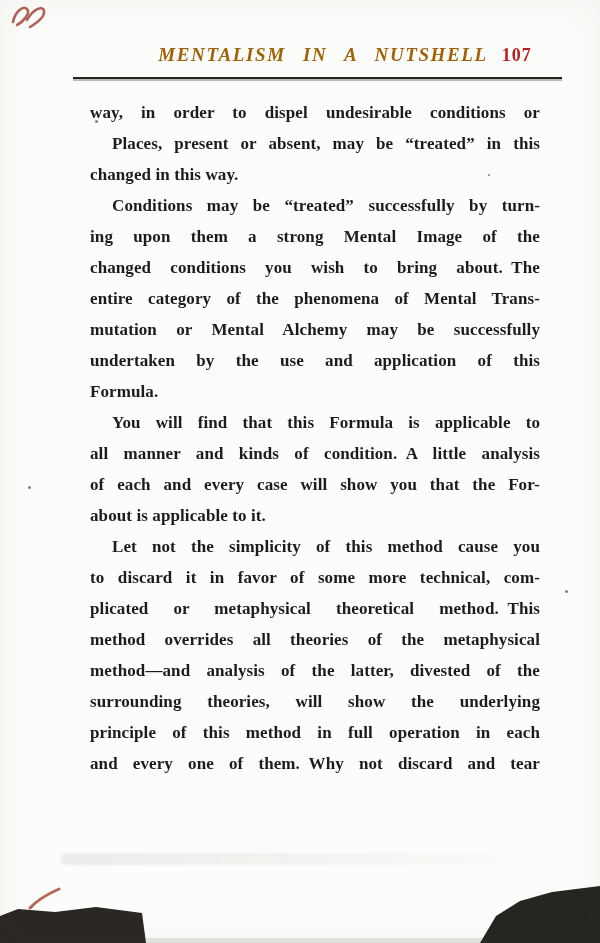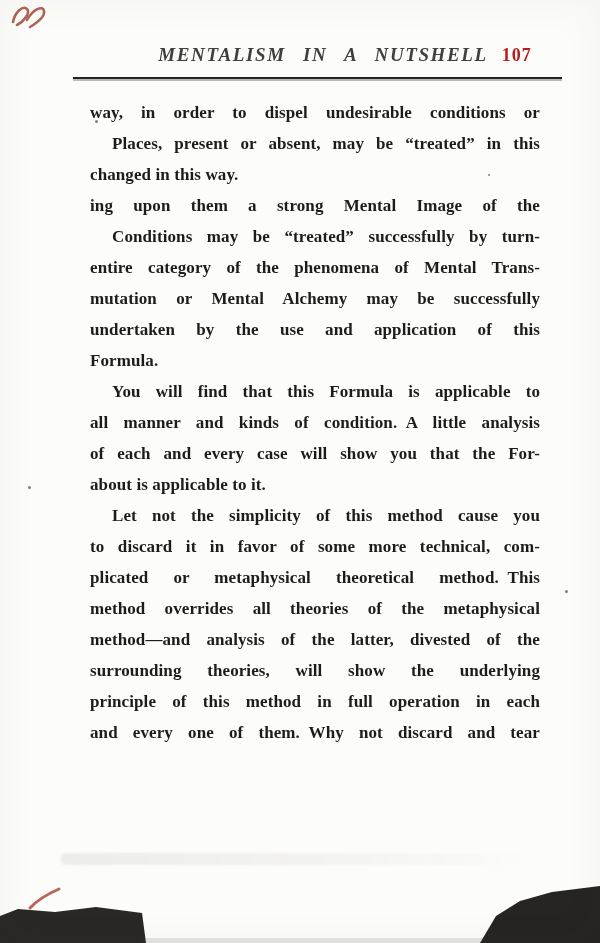--- a/index.html
+++ b/index.html
@@ -16,21 +16,21 @@
     content:"";position:absolute;inset:0;pointer-events:none;
     box-shadow:inset 0 0 38px rgba(60,55,48,0.05);
   }
   
   .running-head{
     position:absolute;top:44px;left:84px;right:20px;
     text-align:center;white-space:nowrap;
   }
   .running-head .title{
     font-style:italic;font-weight:700;font-size:19px;
-    letter-spacing:1.6px;word-spacing:11px;color:#404040;margin-left:26px;
+    letter-spacing:1.6px;word-spacing:11px;color:#a16207;margin-left:26px;
   }
   .running-head .folio{
     font-style:normal;font-weight:700;font-size:18px;
     letter-spacing:1px;margin-left:14px;color:#b91c1c;
   }
   .head-rule{
     position:absolute;top:77px;left:73px;width:489px;height:2px;
     background:#26231e;
     box-shadow:0 2px 0 rgba(38,35,30,0.30);
   }
@@ -62,22 +62,23 @@
   <div class="running-head">
     <span class="title">MENTALISM IN A NUTSHELL</span><span class="folio">107</span>
   </div>
   <div class="head-rule"></div>
 
   <div class="text-block">
     <div class="line">way, in order to dispel undesirable conditions or</div>
     <div class="line indent">Places, present or absent, may be “treated” in this</div>
     <div class="line end">changed in this way.</div>
 
+    <div class="line indent">Conditions may be “treated” successfully by turn-</div>
     <div class="line">ing upon them a strong Mental Image of the</div>
-    <div class="line indent">Conditions may be “treated” successfully by turn-</div>
+    <div class="line">changed conditions you wish to bring about. The</div>
     <div class="line">entire category of the phenomena of Mental Trans-</div>
     <div class="line">mutation or Mental Alchemy may be successfully</div>
     <div class="line">undertaken by the use and application of this</div>
     <div class="line end">Formula.</div>
 
     <div class="line indent">You will find that this Formula is applicable to</div>
     <div class="line">all manner and kinds of condition. A little analysis</div>
     <div class="line">of each and every case will show you that the For-</div>
     <div class="line end">about is applicable to it.</div>
 

